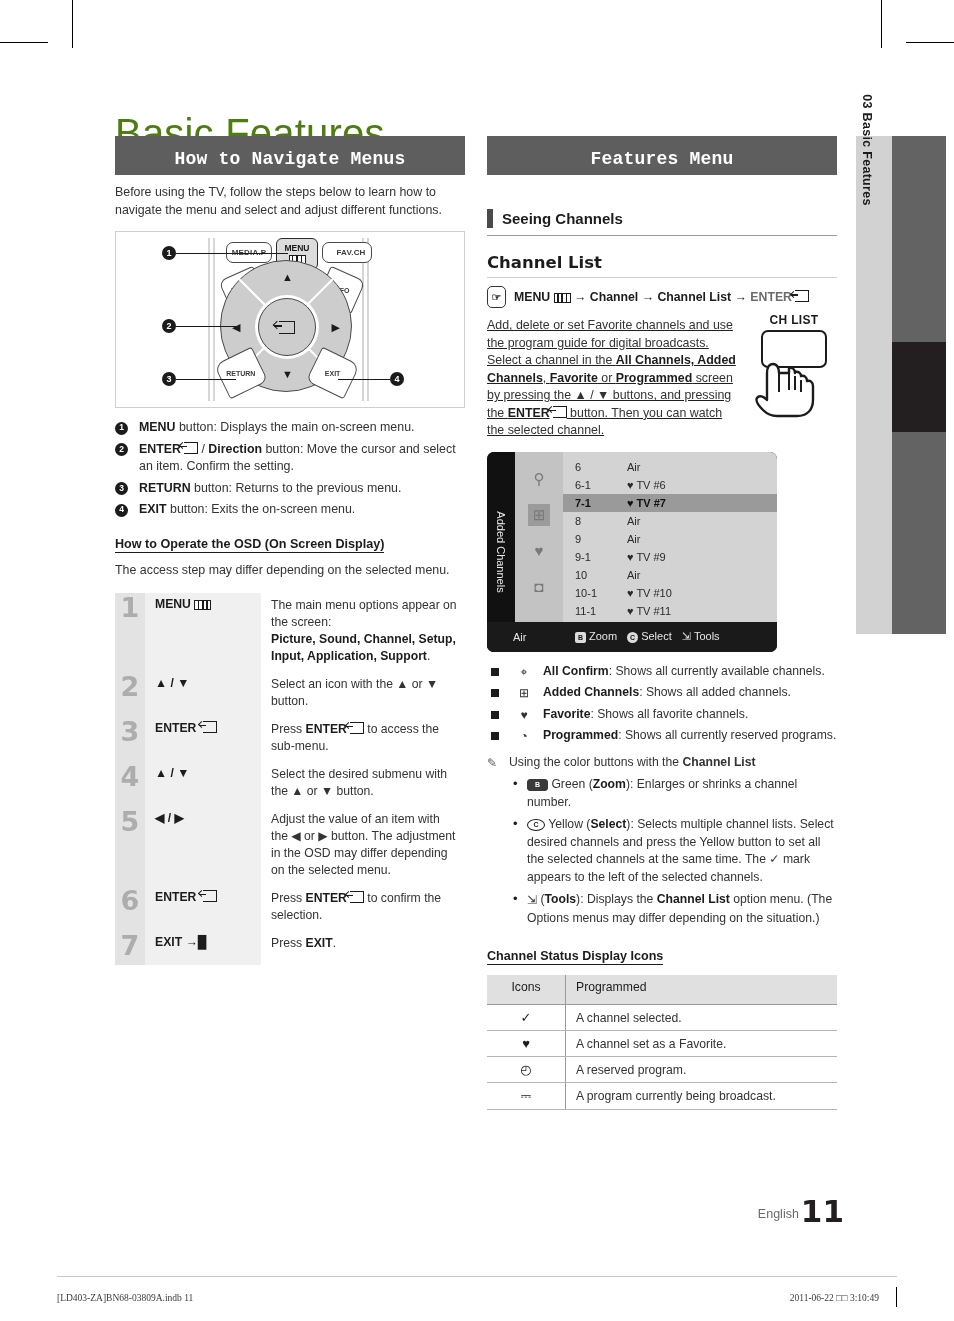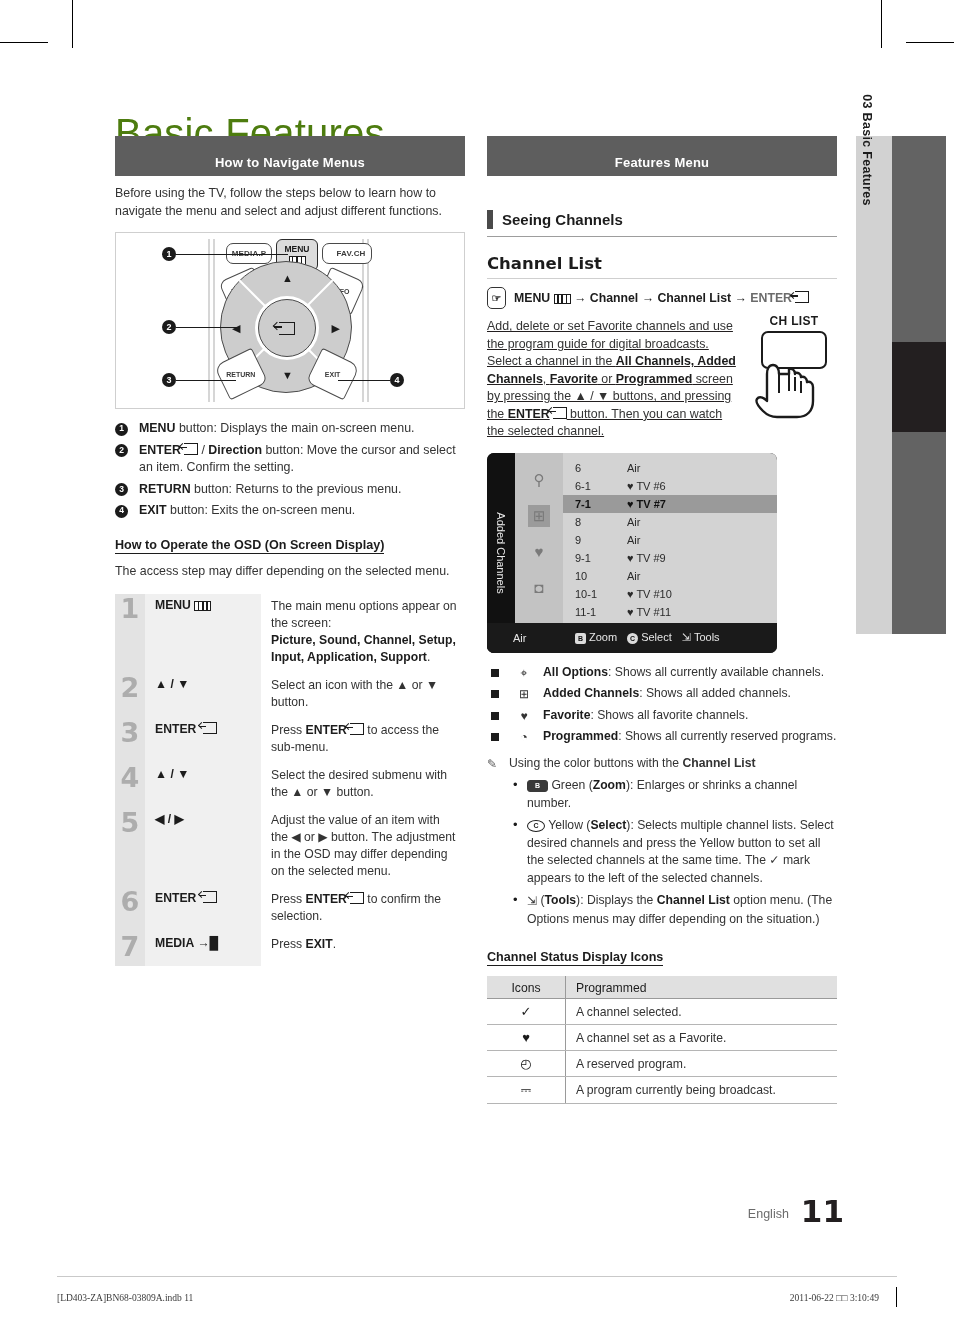--- a/index.html
+++ b/index.html
@@ -22,22 +22,23 @@
     font-family:Liberation Sans, sans-serif;
   }
 
   
   .col-left{position:absolute;left:115px;top:136px;width:350px;}
   .col-right{position:absolute;left:487px;top:136px;width:350px;}
 
   
   .section-bar{
     background:#5e5e5e;color:#fff;text-align:center;
-    font-size:13px;font-weight:bold;padding:19px 0 6px;
+    font-size:18px;font-weight:bold;padding:13px 0 6px;
     letter-spacing:.2px;
+    font-family:Liberation Mono, monospace;
   }
 
   p.body{font-size:12.4px;line-height:17.5px;margin:9px 0 0;color:#333;}
   p.body b{color:#1c1c1c;}
 
   
   .remote-box{
     margin-top:12px;border:1px solid #cfcfcf;background:#fff;
     height:175px;position:relative;overflow:hidden;
   }
@@ -252,42 +253,42 @@
   .tools-ico{display:inline-block;font-size:12px;vertical-align:-1px;}
 
   
   .subhead2{
     font-size:12.6px;font-weight:bold;color:#1c1c1c;margin-top:17px;
     display:inline-block;border-bottom:1.4px solid #1c1c1c;padding-bottom:1px;
   }
   table.status{border-collapse:collapse;width:100%;margin-top:10px;font-size:12.2px;}
   table.status th{
     background:#e0e0e0;font-weight:normal;color:#1c1c1c;text-align:left;
-    padding:5px 0 3px 10px;border-bottom:1.2px solid #9a9a9a;
+    padding:5px 0 10px 10px;border-bottom:1.2px solid #9a9a9a;
   }
   table.status th.c1{width:78px;text-align:center;padding-left:0;
     border-right:1.2px solid #9a9a9a;}
   table.status td{padding:5px 0 5px 10px;border-bottom:1.1px solid #b5b5b5;color:#333;}
   table.status td.c1{width:78px;text-align:center;padding-left:0;
     border-right:1.2px solid #9a9a9a;font-size:13px;color:#1b1b1b;}
 
   
   .sidetab{position:absolute;left:856px;top:136px;width:36px;height:498px;background:#d2d2d2;}
   .sidetab span{
     position:absolute;left:50%;top:14px;transform:translateX(-50%) rotate(90deg);
     transform-origin:center top;white-space:nowrap;font-size:12.5px;font-weight:bold;
     color:#1c1c1c;letter-spacing:.3px;
   }
   .sidebars{position:absolute;left:892px;top:136px;width:54px;height:498px;}
   .sidebars .g{position:absolute;left:0;right:0;background:#636363;}
   .sidebars .k{position:absolute;left:0;right:0;background:#231f20;}
 
   
   .pagenum{
-    position:absolute;right:110px;bottom:96px;display:flex;align-items:flex-end;gap:12px;
+    position:absolute;right:110px;bottom:96px;display:flex;align-items:flex-end;gap:2px;
   }
   .pagenum .en{font-size:12.5px;color:#6b6b6b;padding-bottom:4px;}
   .pagenum .n{font-size:31px;font-weight:bold;color:#231f20;line-height:28px;
     font-family:"DejaVu Sans", sans-serif;}
 
   .footline{position:absolute;left:57px;right:57px;bottom:44px;height:1px;background:#c9c9c9;}
   .footL{position:absolute;left:57px;bottom:18px;font-size:9.5px;color:#3a3a3a;
     font-family:"Liberation Serif", serif;}
   .footR{position:absolute;right:75px;bottom:18px;font-size:9.5px;color:#3a3a3a;
     font-family:"Liberation Serif", serif;}
@@ -423,21 +424,21 @@
             <td class="k">◀ / ▶</td>
             <td class="d">Adjust the value of an item with the ◀ or ▶ button. The adjustment in the OSD may differ depending on the selected menu.</td>
           </tr>
           <tr>
             <td class="n">6</td>
             <td class="k">ENTER <span class="inline-enter"></span></td>
             <td class="d">Press <b>ENTER</b><span class="inline-enter"></span> to confirm the selection.</td>
           </tr>
           <tr>
             <td class="n">7</td>
-            <td class="k">MEDIA →█</td>
+            <td class="k">EXIT →█</td>
             <td class="d">Press <b>EXIT</b>.</td>
           </tr>
         </tbody>
     </table>
   </div>
 
   <div class="col-right">
 
     <div class="section-bar">Features Menu</div>
 
@@ -531,21 +532,21 @@
         <span>
           <span class="ck rnd">C</span><span>Select</span>
         </span>
         <span>
           <span style="margin-right:3px;">⇲</span><span>Tools</span>
         </span>
       </div>
     </div>
 
     <ul class="sq" id="list-types">
-        <li><span class="sqb"></span><span class="mi">⌖</span><b>All Options</b>: Shows all currently available channels.</li>
+        <li><span class="sqb"></span><span class="mi">⌖</span><b>All Confirm</b>: Shows all currently available channels.</li>
         <li><span class="sqb"></span><span class="mi">⊞</span><b>Added Channels</b>: Shows all added channels.</li>
         <li><span class="sqb"></span><span class="mi">♥</span><b>Favorite</b>: Shows all favorite channels.</li>
         <li><span class="sqb"></span><span class="mi">◔</span><b>Programmed</b>: Shows all currently reserved programs.</li>
       </ul>
 
     <div class="note">
       <span class="pen">✎</span>
       <span id="color-note">Using the color buttons with the <b>Channel List</b></span>
     </div>
 

